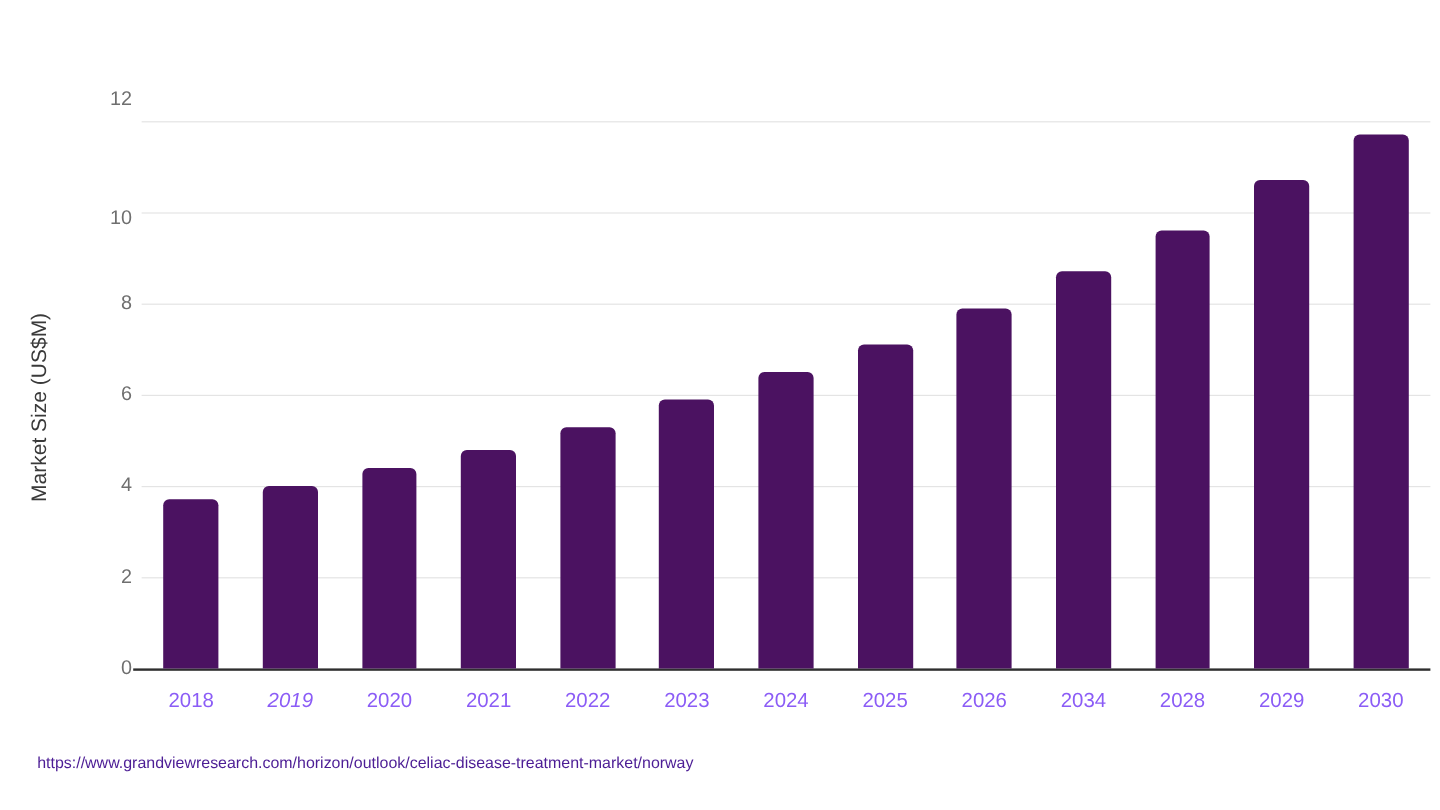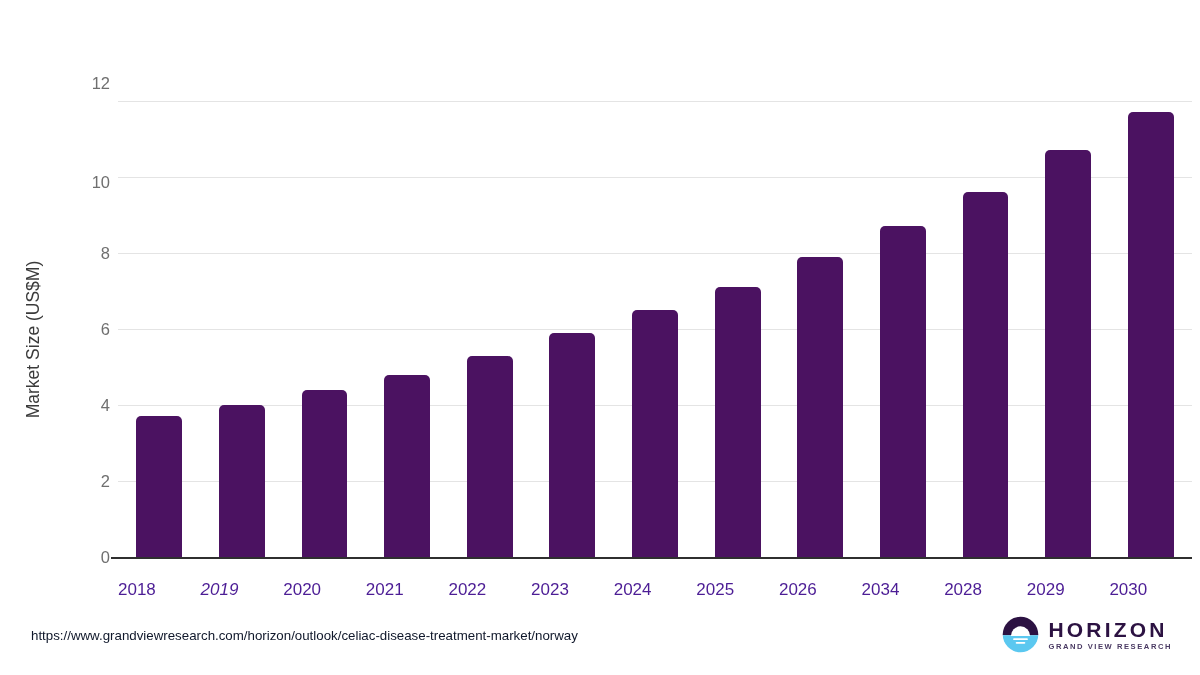--- a/index.html
+++ b/index.html
@@ -124,32 +124,33 @@
   
   .x-ticks {
     position: absolute;
     left: 118px;
     top: 566px;
     width: 1074px;
     height: 30px;
   }
   .x-tick {
     position: absolute;
-    top: 14px;
+    top: 8px;
+    text-align: center;
     font-size: 17px;
-    color: #4c1d95;
+    color: #8b5cf6;
   }
 
   
   .source-url {
     position: absolute;
     left: 31px;
     top: 628px;
     font-size: 13.3px;
-    color: #0f172a;
+    color: #4c1d95;
     white-space: nowrap;
   }
 
   .logo {
     position: absolute;
     right: 28px;
     top: 616px;
     display: flex;
     align-items: center;
     gap: 9px;
@@ -265,34 +266,14 @@
         <div class="x-tick" style="left: 743.538px; width: 82.6154px;">2034</div>
         <div class="x-tick" style="left: 826.154px; width: 82.6154px;">2028</div>
         <div class="x-tick" style="left: 908.769px; width: 82.6154px;">2029</div>
         <div class="x-tick" style="left: 991.385px; width: 82.6154px;">2030</div>
       </div>
 
   </div>
 
   <div class="source-url">https://www.grandviewresearch.com/horizon/outlook/celiac-disease-treatment-market/norway</div>
 
-  <div class="logo">
-    <svg class="logo-mark" viewBox="0 0 100 100">
-      <defs>
-        <clipPath id="circClip">
-            <circle cx="50" cy="50" r="48"></circle>
-          </clipPath>
-      </defs>
-      <g clip-path="url(#circClip)">
-        <rect x="0" y="0" width="100" height="52" fill="#2c1242"></rect>
-        <rect x="0" y="52" width="100" height="48" fill="#5bc8f0"></rect>
-        <path d="M 24 54 A 26 26 0 0 1 76 54 Z" fill="#ffffff"></path>
-        <rect x="30" y="60" width="40" height="5" rx="2.5" fill="#ffffff"></rect>
-        <rect x="37" y="70" width="26" height="5" rx="2.5" fill="#ffffff"></rect>
-      </g>
-    </svg>
-    <div class="logo-text">
-      <div class="logo-title">HORIZON</div>
-      <div class="logo-sub">GRAND VIEW RESEARCH</div>
-    </div>
-  </div>
 
 </div>
 
 </body></html>

